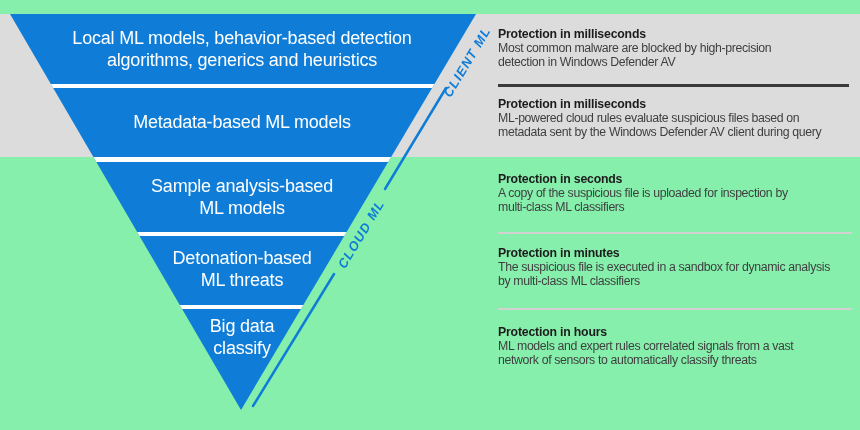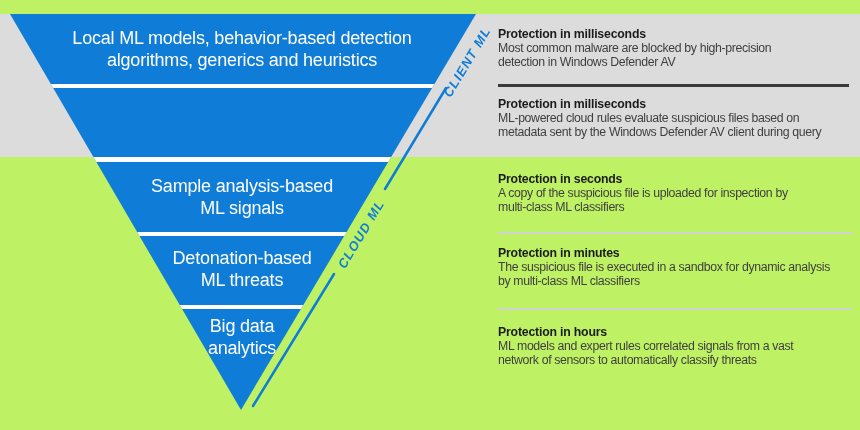--- a/index.html
+++ b/index.html
@@ -1,21 +1,21 @@
 <!DOCTYPE html>
 <html style="--pyramid-blue: #0f7dd8; --band-gray: #dcdcdc; --dark-rule: #3a3a3a; --light-rule: #d2d2d2; --heading-text: #1c1c1c; --body-text: #3f3f3f; --layer-text: #ffffff;"><head>
 <meta charset="utf-8">
 <style>
   html, body { margin: 0; padding: 0; background: #ffffff; }
 
   .canvas {
     position: relative;
     width: 860px;
     height: 430px;
-    background: #bef264;
+    background: #86efac;
     overflow: hidden;
     font-family: "Liberation Sans", sans-serif;
   }
 
   
   .band {
     position: absolute;
     left: 0; top: 14px;
     width: 860px; height: 143px;
     background: var(--band-gray, #dcdcdc);
@@ -107,26 +107,27 @@
   <div class="band"></div>
 
   <div class="pyramid">
     <div class="stripe s1"></div>
     <div class="stripe s2"></div>
     <div class="stripe s3"></div>
     <div class="stripe s4"></div>
 
     <div class="layer-label ll1">Local ML models, behavior-based detection
 algorithms, generics and heuristics</div>
+    <div class="layer-label ll2">Metadata-based ML models</div>
     <div class="layer-label ll3">Sample analysis-based
-ML signals</div>
+ML models</div>
     <div class="layer-label ll4">Detonation-based
 ML threats</div>
     <div class="layer-label ll5">Big data
-analytics</div>
+classify</div>
   </div>
 
   <svg class="guides" viewBox="0 0 860 430" xmlns="http://www.w3.org/2000/svg">
     <line x1="385" y1="189" x2="446" y2="88"></line>
     <line x1="253" y1="406" x2="334" y2="274"></line>
   </svg>
 
   <div class="diag-label client">CLIENT ML</div>
   <div class="diag-label cloud">CLOUD ML</div>
 

